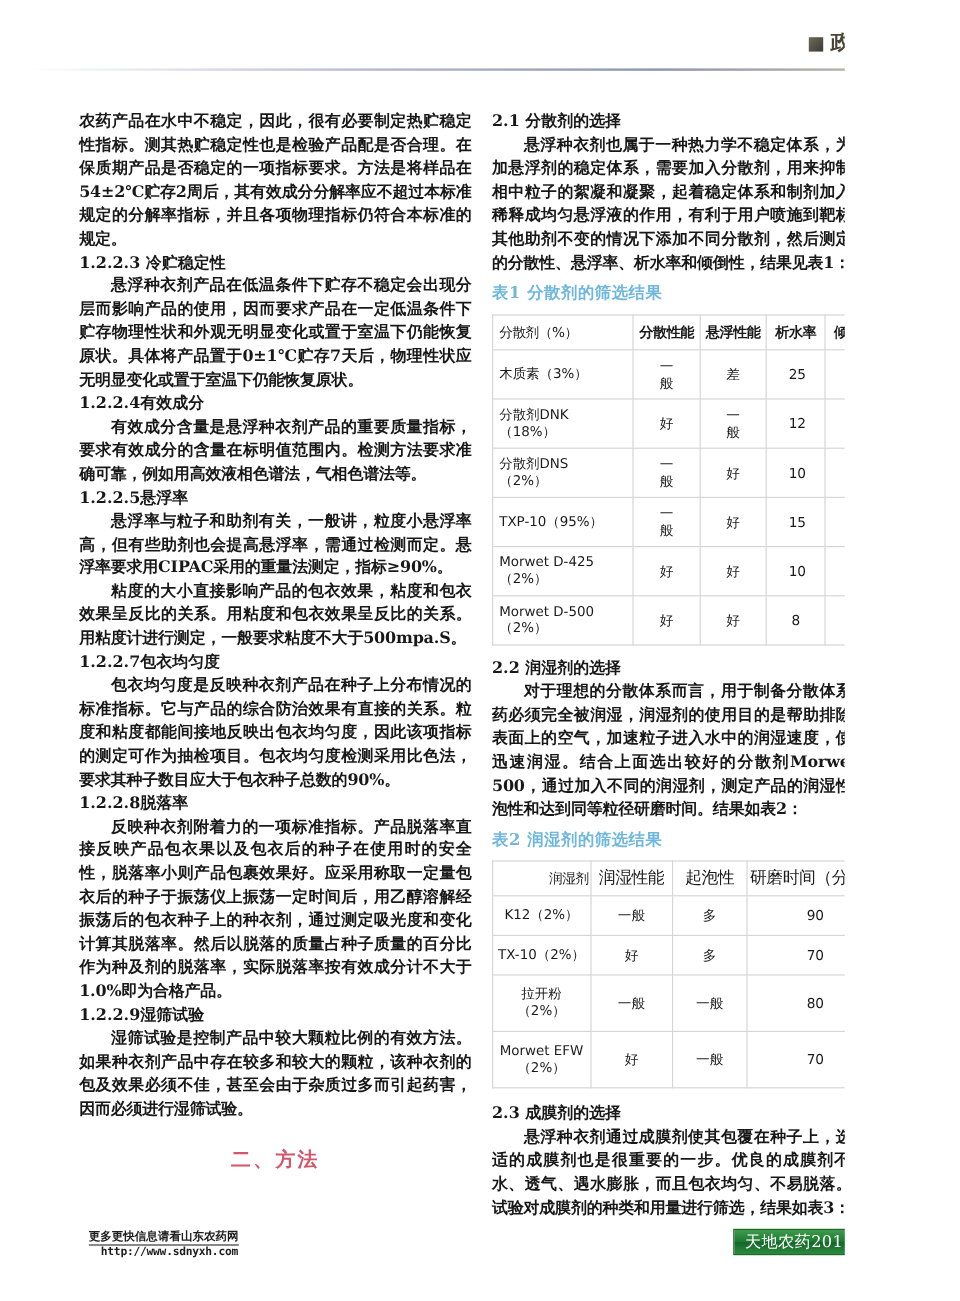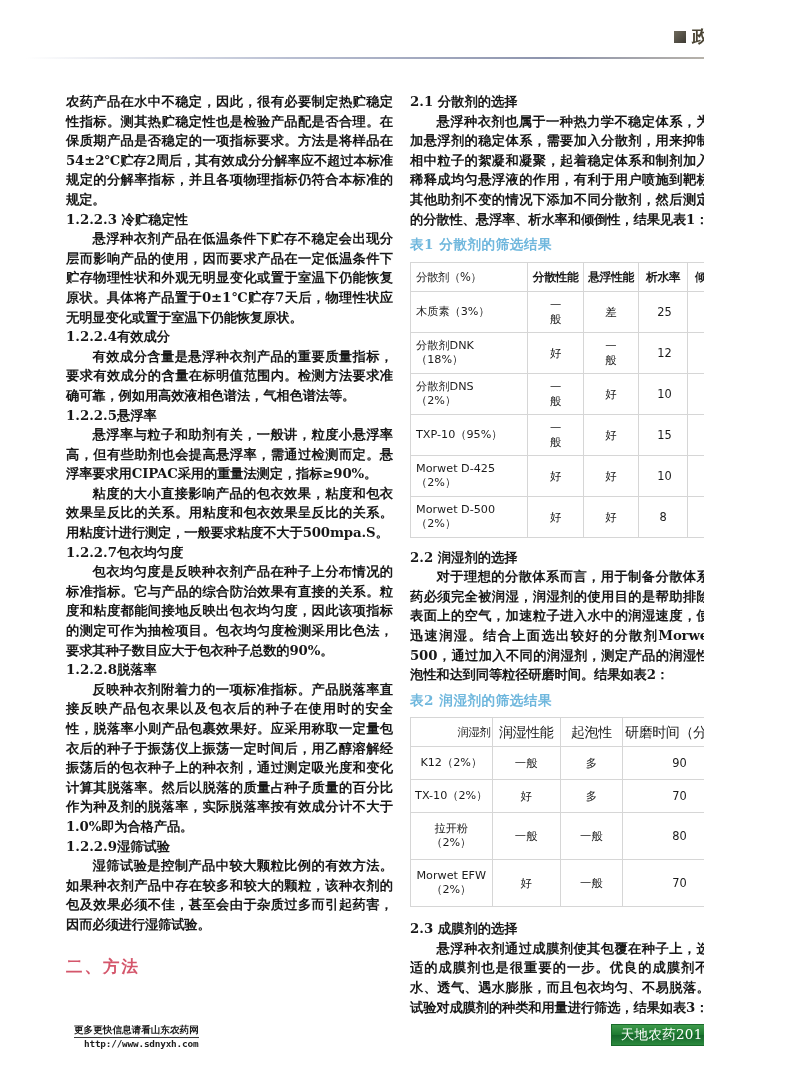--- a/index.html
+++ b/index.html
@@ -85,21 +85,21 @@
   .indent { text-indent: 2em; }
 
   .head-num {
     font-family: "DejaVu Serif", "Liberation Serif", serif;
     font-weight: bold;
     font-size: 13.3px;
     line-height: 19.6px;
   }
 
   .section-heading {
-    text-align: left;
+    text-align: center;
     font-family: "DejaVu Serif", "Liberation Serif", serif;
     font-weight: bold;
     font-size: 16.5px;
     letter-spacing: 2px;
     color: #d4566b;
     margin-top: 22px;
     margin-bottom: 4px;
   }
 
   

